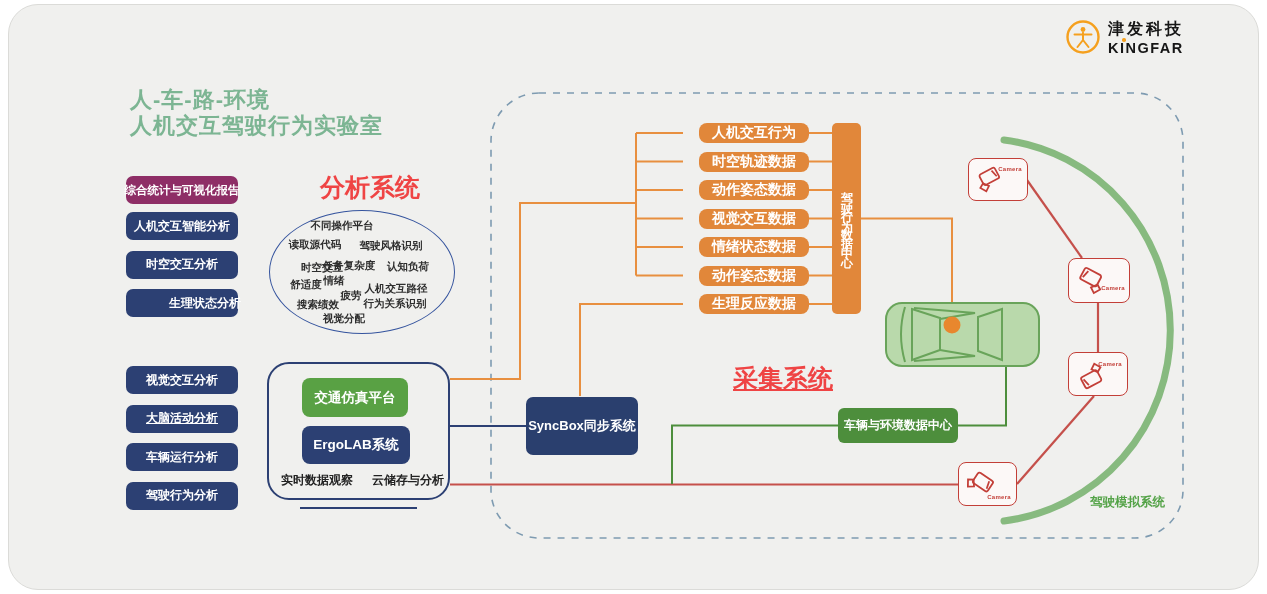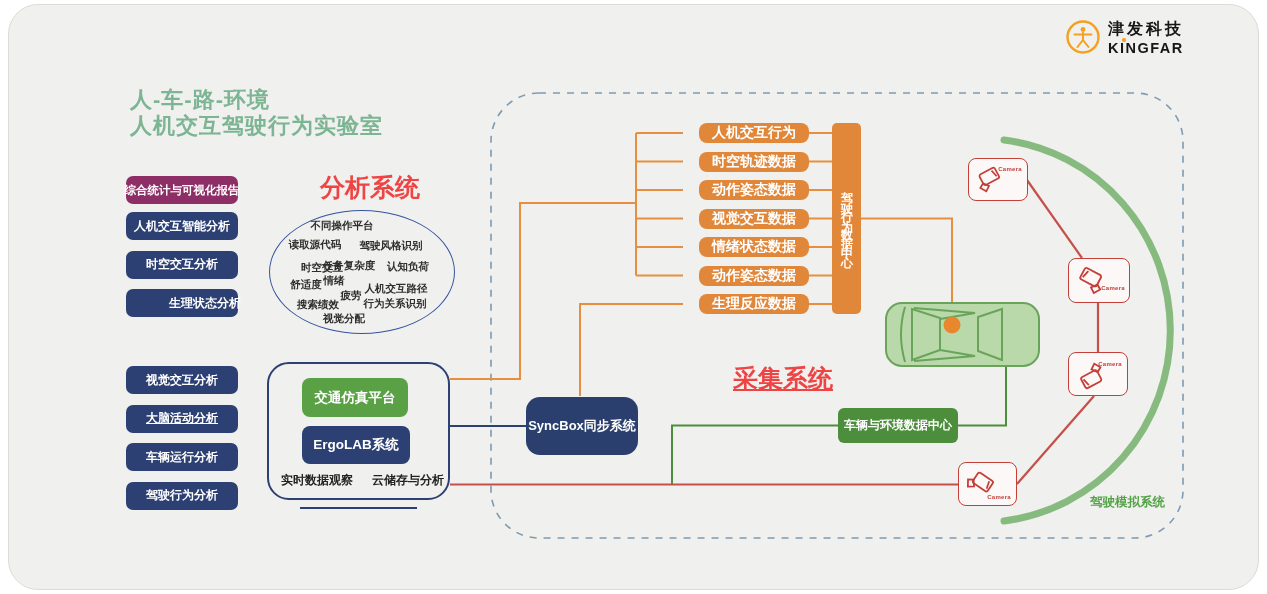--- a/index.html
+++ b/index.html
@@ -34,21 +34,21 @@
 
   
   .platform-box { left:267px; top:362px; width:183px; height:138px; border:2px solid #2c4073; border-radius:22px; }
   .btn { position:absolute; border-radius:8px; color:#fff; font-weight:bold; font-size:13.5px;
          display:flex; align-items:center; justify-content:center; white-space:nowrap; }
   .btn.green { background:#59a144; }
   .btn.navy  { background:#2c4073; }
   .small-note { position:absolute; font-size:12px; font-weight:bold; color:#222; white-space:nowrap; }
   .underline { left:300px; top:507px; width:117px; height:2px; background:#2c4073; }
 
-  .syncbox { left:526px; top:397px; width:112px; height:58px; background:#2a3f6e; border-radius:14px;
+  .syncbox { left:526px; top:397px; width:112px; height:58px; background:#2a3f6e; border-radius:7px;
              color:#fff; font-size:13px; font-weight:bold; display:flex; align-items:center; justify-content:center; white-space:nowrap; }
 
   
   .data-box { position:absolute; left:683px; width:110px; height:20px; background:#e1873a; border-radius:8px;
               color:#fff; font-size:14px; font-weight:bold; display:flex; align-items:center; justify-content:center; white-space:nowrap;margin-left:16px; }
   .vbox { left:832px; top:123px; width:29px; height:191px; background:#e1873a; border-radius:5px;
           color:#fff; font-size:12px; font-weight:bold; display:flex; align-items:center; justify-content:center;
           writing-mode:vertical-rl; text-orientation:upright; letter-spacing:9px; }
   .env-box { left:838px; top:408px; width:120px; height:35px; background:#4d8e3c; border-radius:6px;
              color:#ffffff; font-size:12px; font-weight:bold; display:flex; align-items:center; justify-content:center; white-space:nowrap; }

